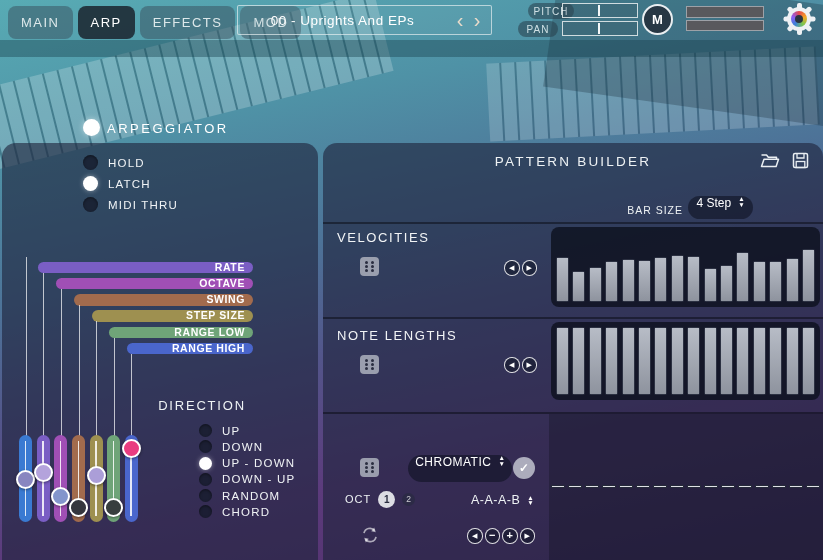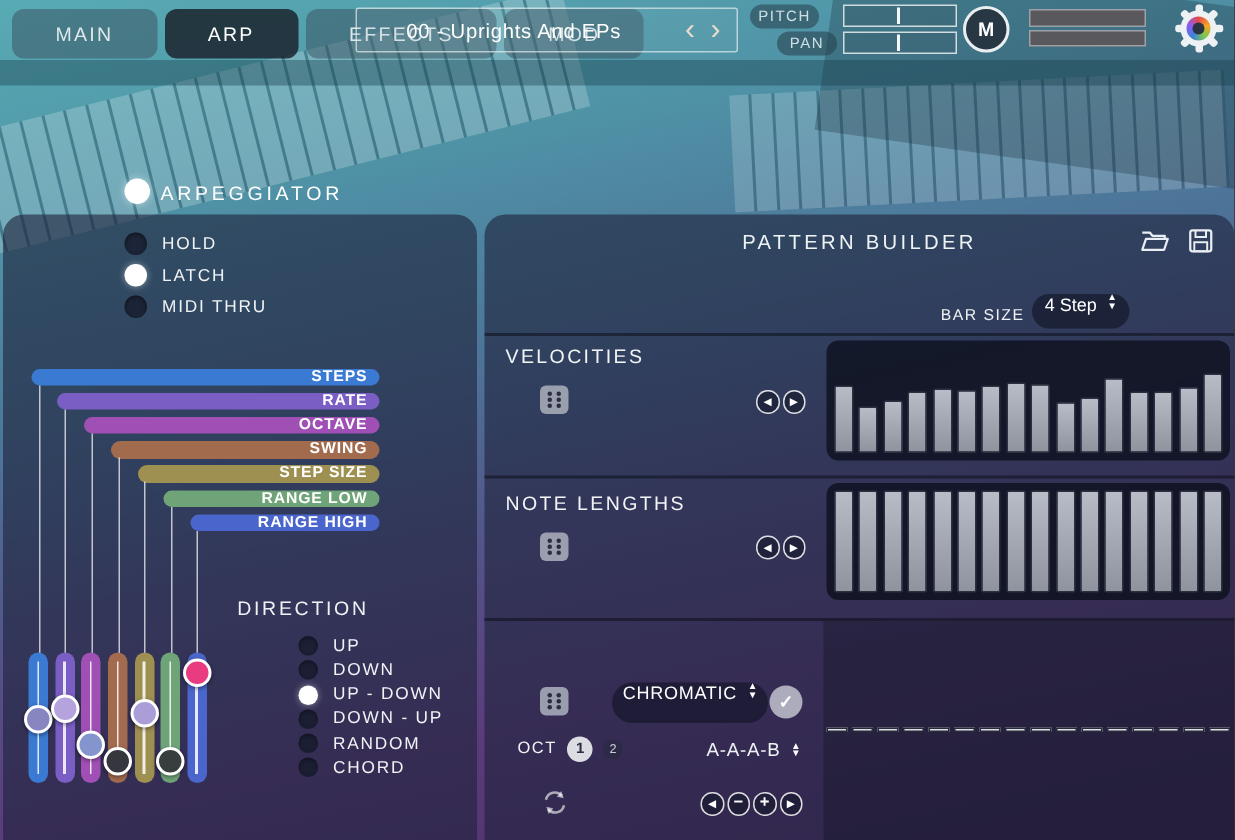--- a/index.html
+++ b/index.html
@@ -8,21 +8,21 @@
        background:linear-gradient(168deg,#58abb4 0%,#4f92a6 22%,#4d7398 42%,#53558a 58%,#5c3b7c 76%,#4f2c68 100%);}
   .abs{position:absolute;}
   
   .keys{position:absolute;opacity:.33;filter:blur(.4px);
         background:repeating-linear-gradient(90deg,rgba(250,252,252,.65) 0 13px,rgba(25,40,52,.7) 13px 15px);}
   .bg-strip{position:absolute;left:0;right:0;top:40px;height:17px;background:rgba(22,62,74,.4);}
   .bg-body{position:absolute;background:rgba(25,48,60,.30);}
 
   
   #tab-bar{position:absolute;left:8px;top:6px;height:33px;display:flex;gap:5px;}
-  .tab{height:33px;padding:0 29px;display:flex;align-items:center;border-radius:8px;
+  .tab{height:33px;padding:0 13px;display:flex;align-items:center;border-radius:8px;
        background:rgba(55,78,92,.5);color:#dde8ea;font-size:13px;letter-spacing:1.5px;}
   .tab.active{background:rgba(22,28,38,.8);color:#fff;}
   #preset-box{position:absolute;left:237px;top:5px;width:255px;height:30px;box-sizing:border-box;
        border:1.5px solid rgba(238,243,243,.65);border-radius:2px;background:rgba(140,180,188,.12);}
   #preset-box .val{position:absolute;left:0;right:44px;top:0;height:30px;line-height:30px;
        text-align:center;font-size:13.5px;color:#fff;letter-spacing:.5px;}
   .chev{position:absolute;top:1px;height:28px;line-height:27px;font-size:20px;color:#ecdccb;width:14px;text-align:center;}
   .mini-pill{position:absolute;height:16px;border-radius:8px;background:rgba(38,60,72,.55);
        color:#cfe0e4;font-size:10px;letter-spacing:1px;display:flex;align-items:center;justify-content:center;}
   .hslider{position:absolute;width:76px;height:15px;box-sizing:border-box;border:1.5px solid rgba(245,249,249,.8);
@@ -109,21 +109,21 @@
       <div class="tab">EFFECTS</div>
       <div class="tab">MOD</div>
     </div>
 
   <div id="preset-box">
     <div class="val">00 - Uprights And EPs</div>
     <span class="chev" style="right:24px;">‹</span>
     <span class="chev" style="right:7px;">›</span>
   </div>
 
-  <div class="mini-pill" style="left:500px;top:3px;width:46px;">PITCH</div>
+  <div class="mini-pill" style="left:528px;top:3px;width:46px;">PITCH</div>
   <div class="hslider" style="left:562px;top:3px;">
       <div class="tick"></div>
     </div>
   <div class="mini-pill" style="left:518px;top:21px;width:40px;">PAN</div>
   <div class="hslider" style="left:562px;top:21px;">
       <div class="tick"></div>
     </div>
 
   <div id="mute-btn">M</div>
   <div class="meter" style="top:6px;"></div>
@@ -151,23 +151,20 @@
         <div class="radio-row">
           <span class="radio on" style="height: 15px; width: 15px;"></span>
           <span class="radio-label">LATCH</span>
         </div>
         <div class="radio-row">
           <span class="radio" style="height: 15px; width: 15px;"></span>
           <span class="radio-label">MIDI THRU</span>
         </div>
       </div>
     <div id="slider-area" class="abs" style="left:0;top:0;right:0;bottom:0;">
-        <div class="hbar" style="left: 19px; top: 102.5px; width: 232px; background: rgb(58, 122, 210);">
-          <span class="hbar-label">STEPS</span>
-        </div>
         <div class="conn" style="left: 23.5px; top: 113.5px; height: 222.87px;"></div>
         <div class="vtrack" style="left: 17px; background: rgb(58, 122, 210);">
           <div class="vtrack-line"></div>
         </div>
         <div class="knob" style="left: 14px; top: 326.87px; background: rgb(136, 134, 192);"></div>
         <div class="hbar" style="left: 36px; top: 118.7px; width: 215px; background: rgb(122, 94, 196);">
           <span class="hbar-label">RATE</span>
         </div>
         <div class="conn" style="left: 41px; top: 129.7px; height: 199.71px;"></div>
         <div class="vtrack" style="left: 34.5px; background: rgb(122, 94, 196);">

